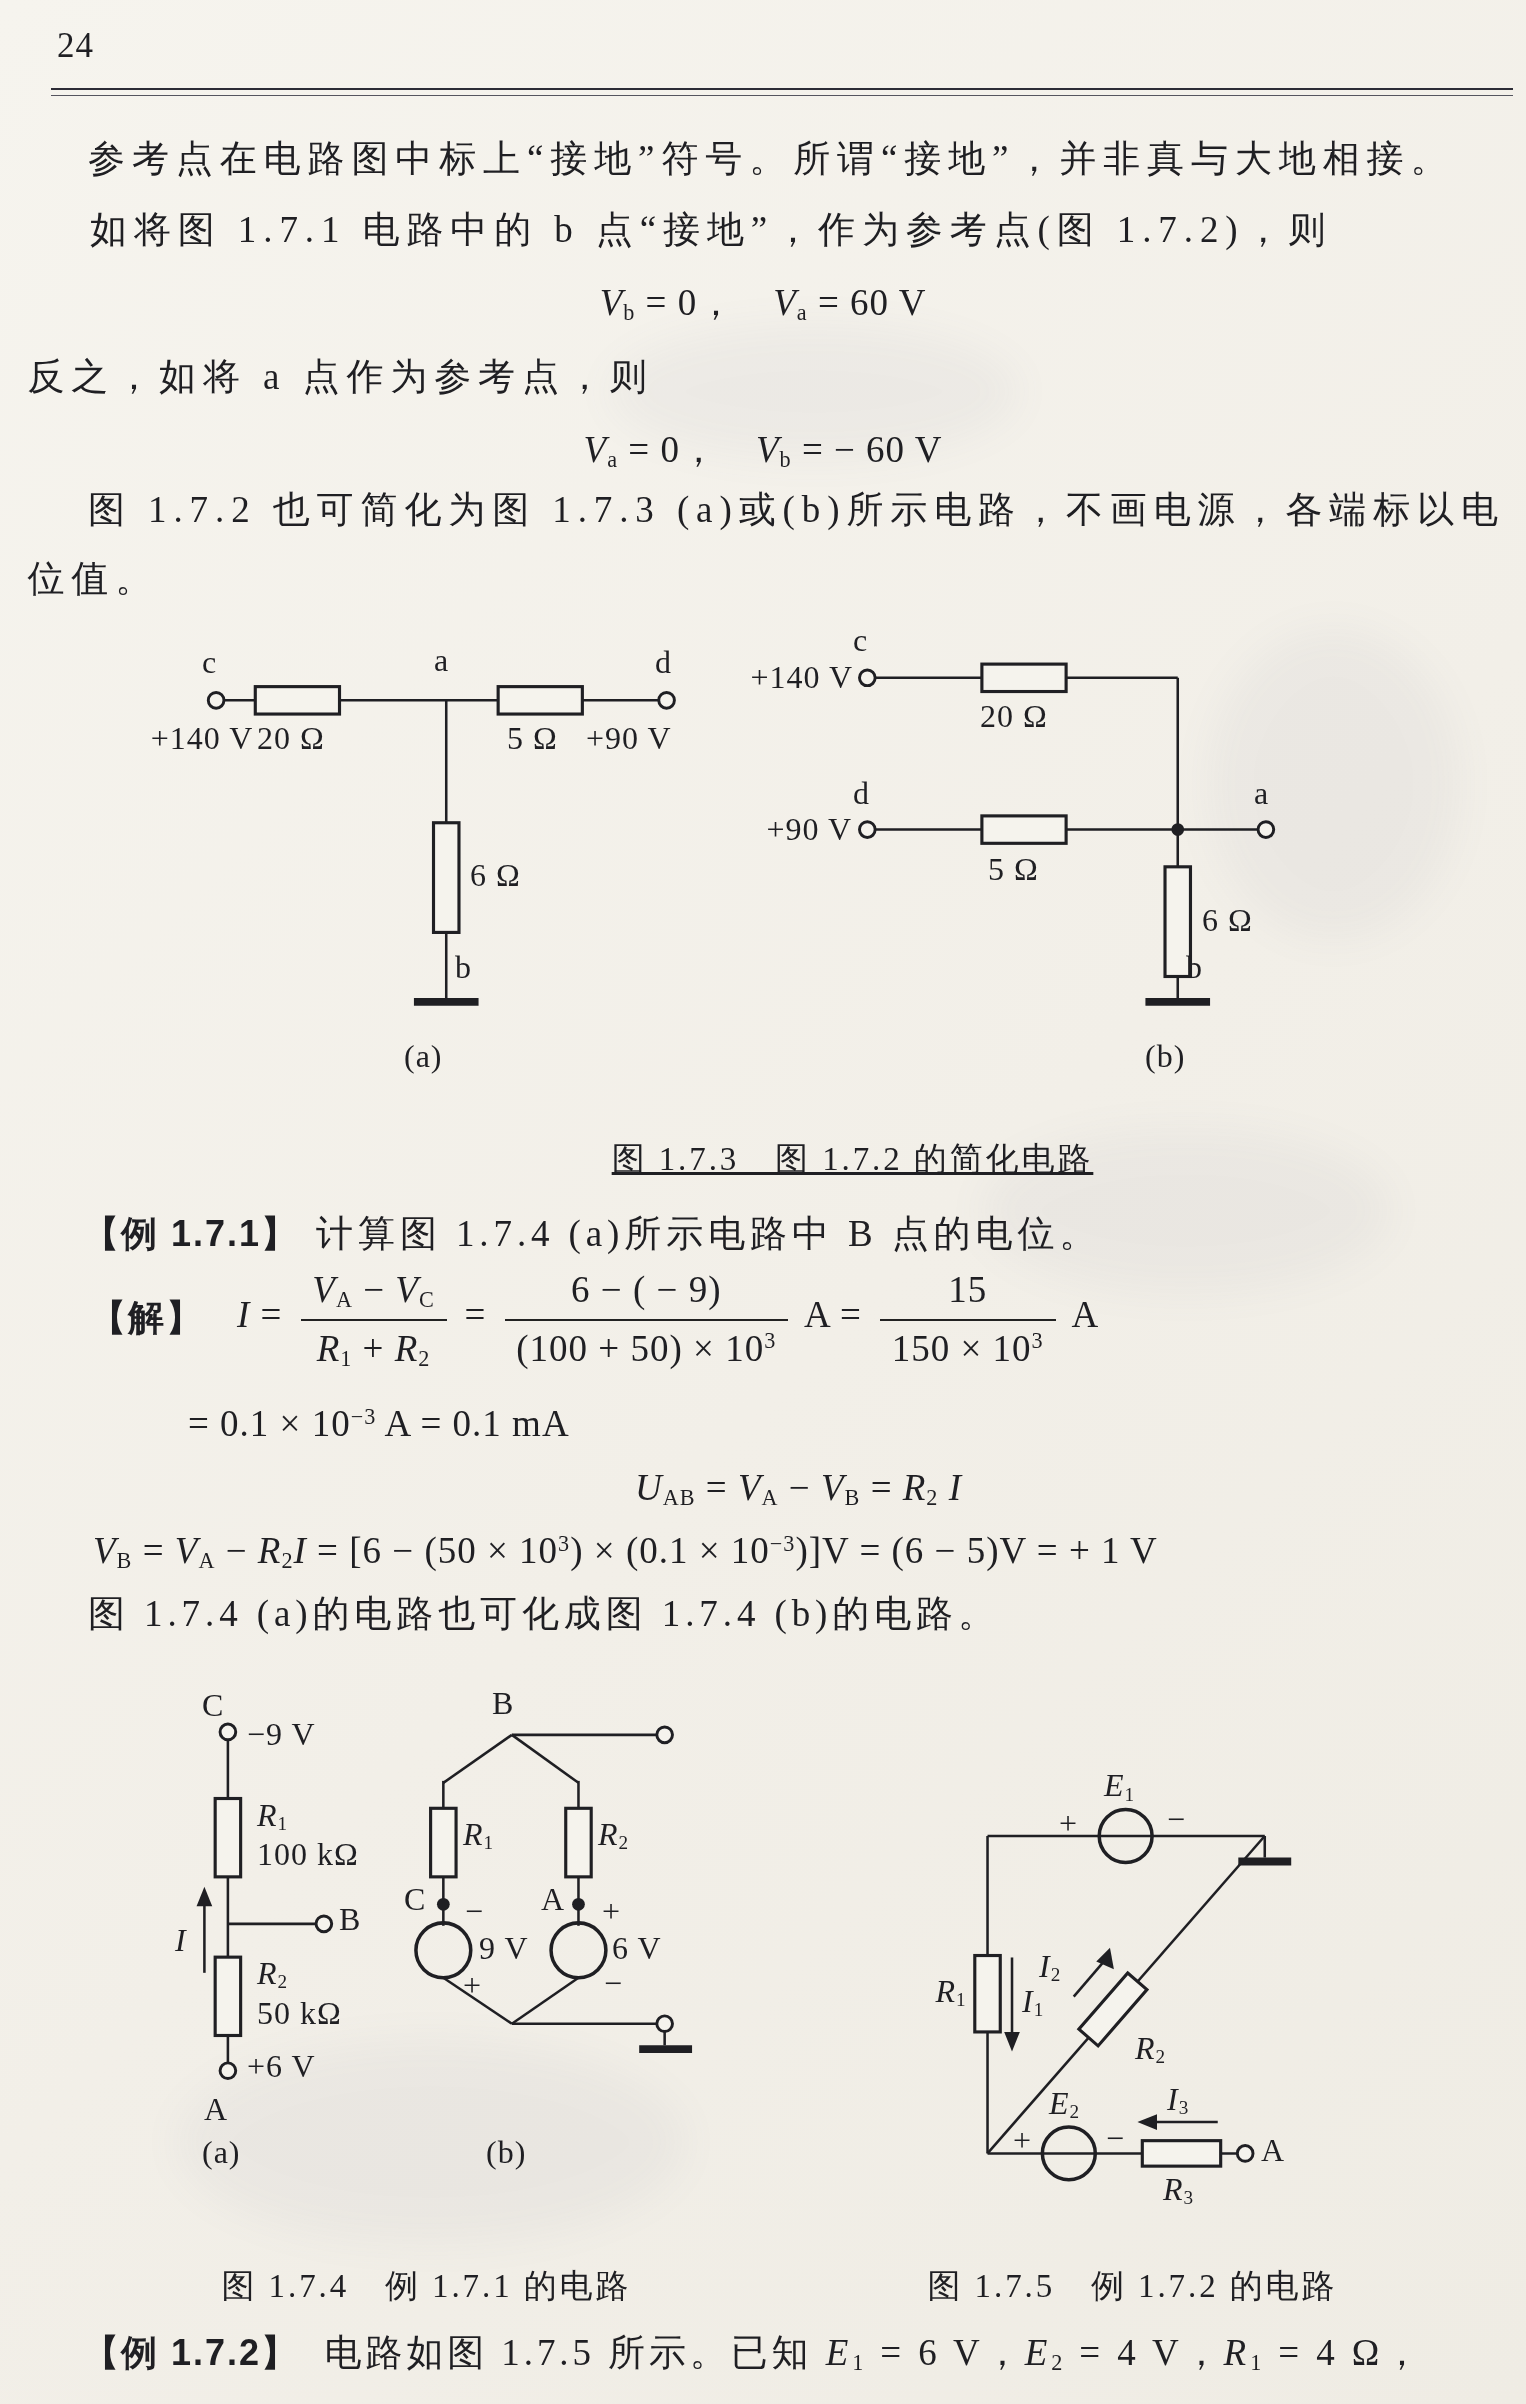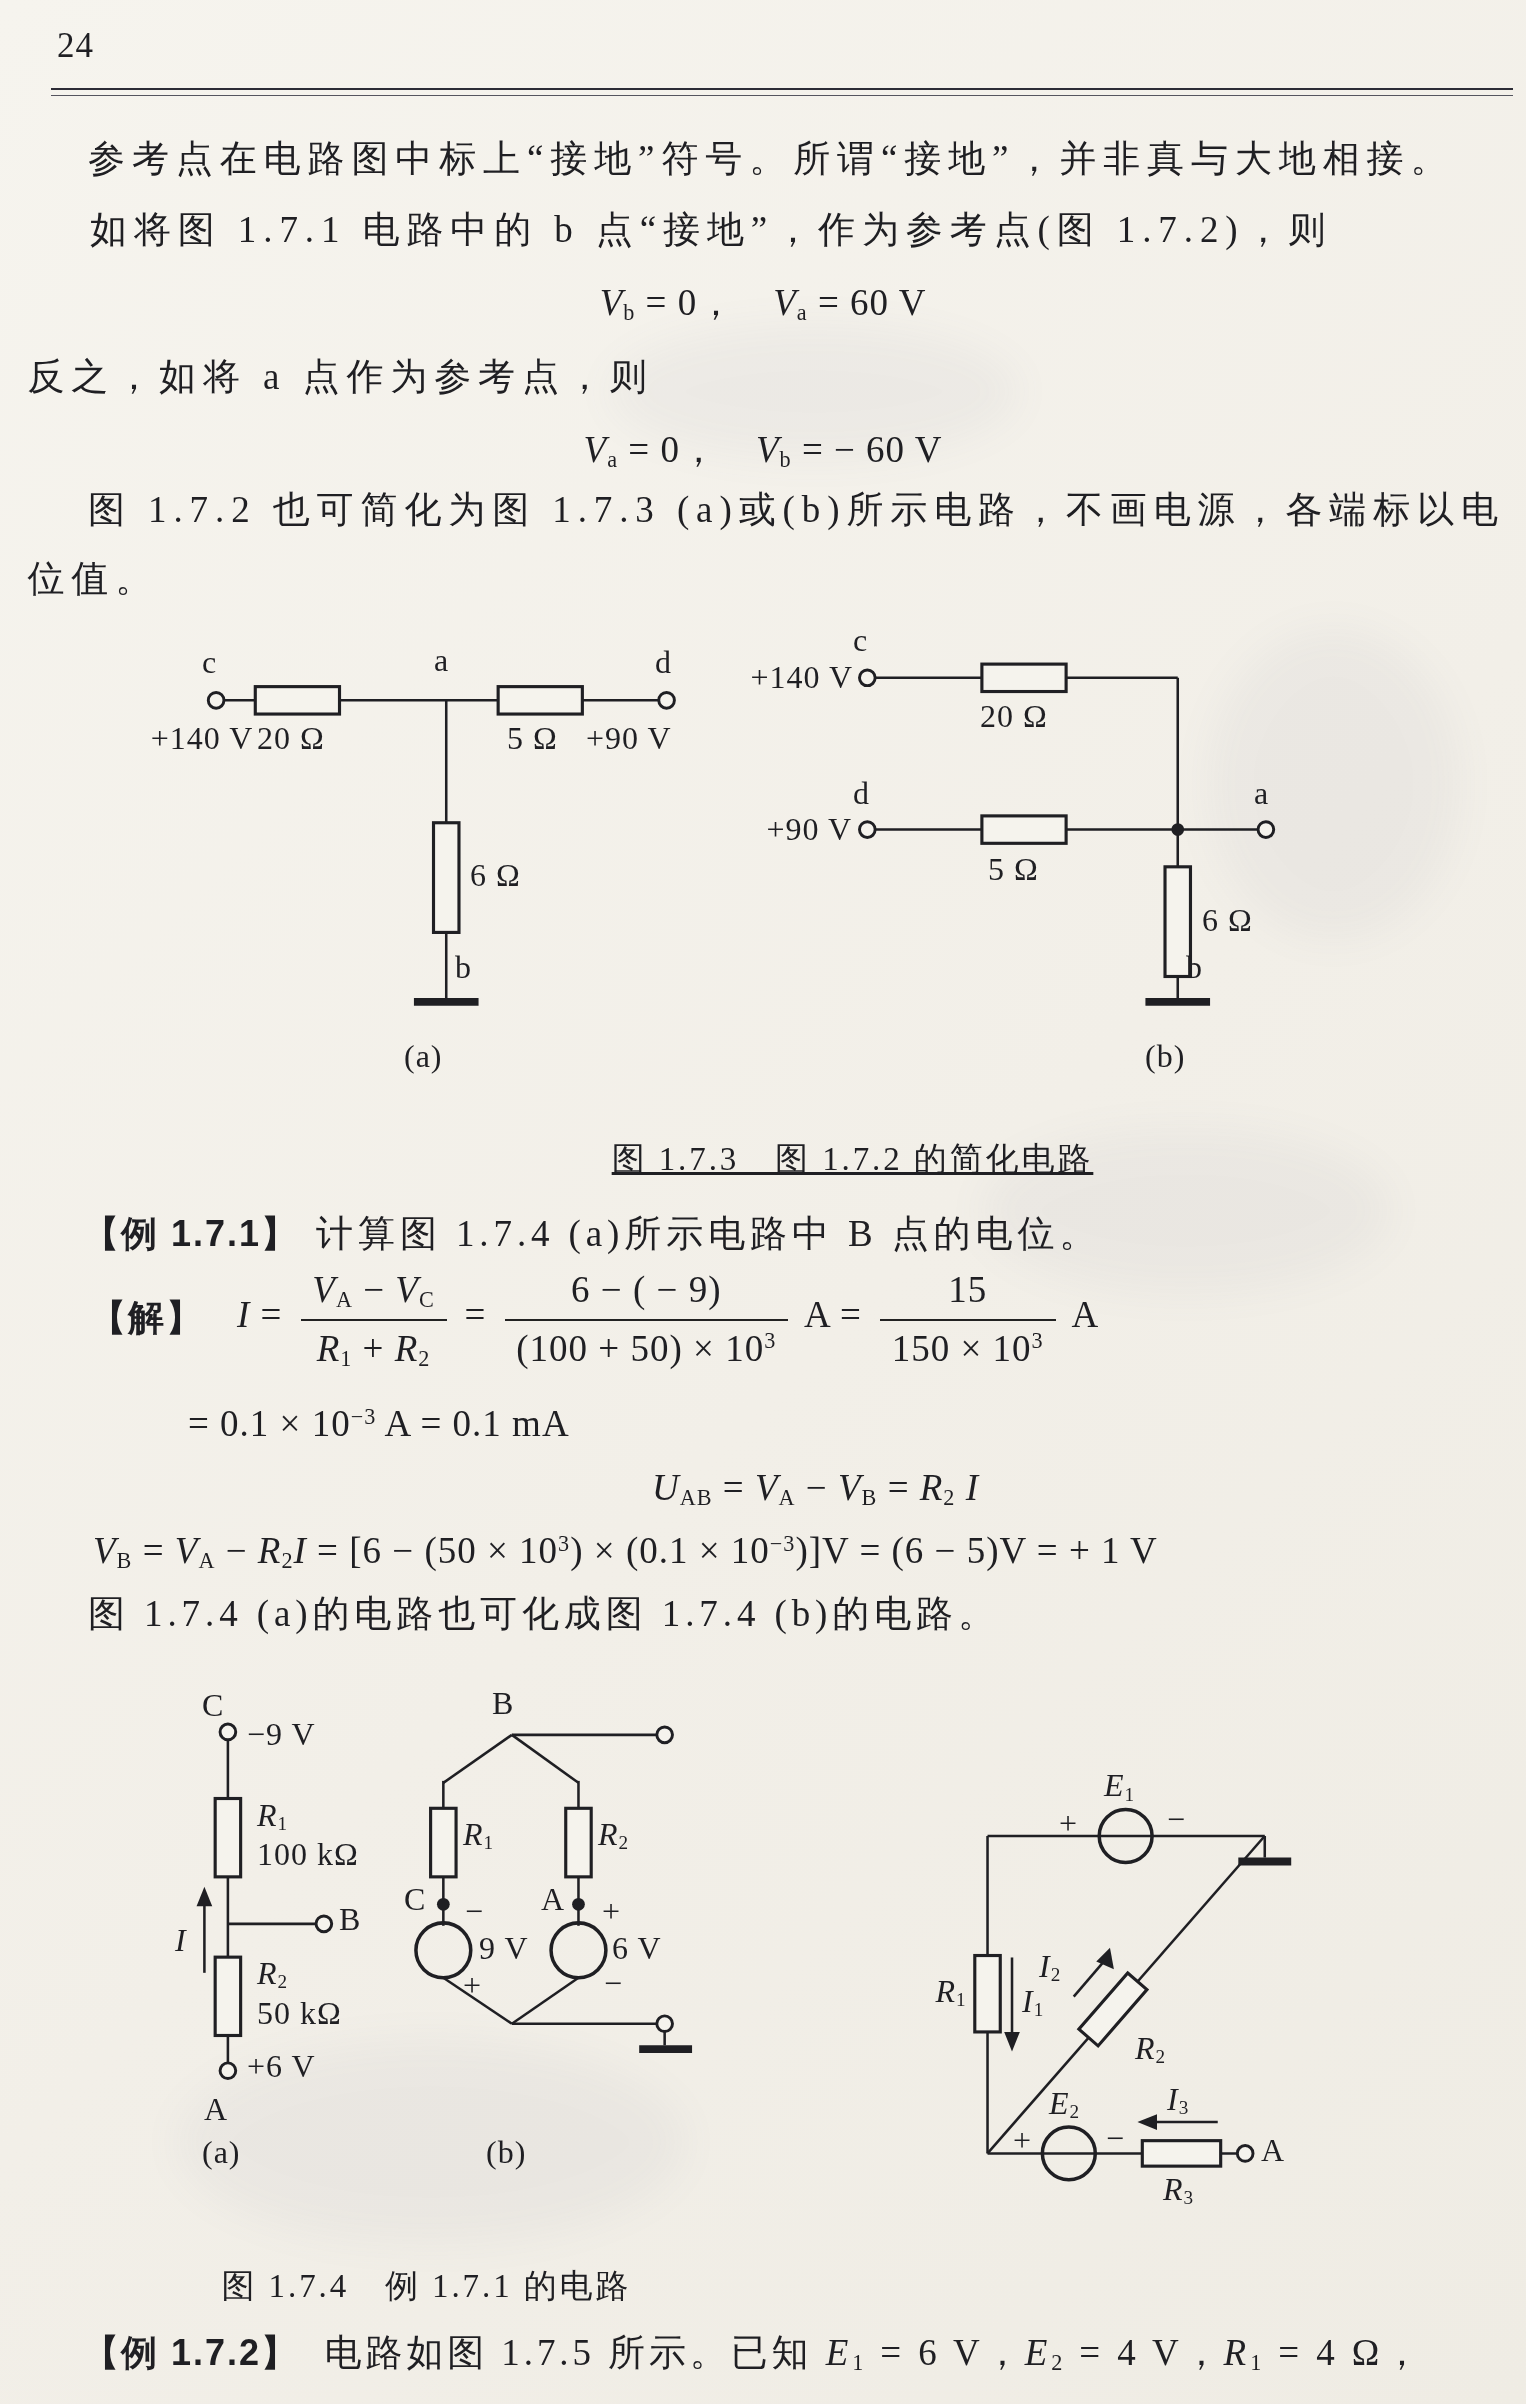--- a/index.html
+++ b/index.html
@@ -109,21 +109,21 @@
 
   <div class="abs" style="left:83px;top:1210px;">
     <span class="tag">【例 1.7.1】</span><span class="cn-tight" style="margin-left:17px;font-family:Liberation Serif, serif;">计算图 1.7.4 (a)所示电路中 B 点的电位。</span>
   </div>
 
   <div class="abs solrow" style="left:90px;top:1266px;">
     <span class="tag">【解】</span>
     <span class="eq"><i>I</i> = <span class="frac"><span class="fnum"><i>V</i><sub>A</sub> − <i>V</i><sub>C</sub></span><span class="fden"><i>R</i><sub>1</sub> + <i>R</i><sub>2</sub></span></span> = <span class="frac"><span class="fnum">6 − ( − 9)</span><span class="fden">(100 + 50) × 10<sup>3</sup></span></span> A = <span class="frac"><span class="fnum">15</span><span class="fden">150 × 10<sup>3</sup></span></span> A</span>
   </div>
   <div class="abs eq" style="left:188px;top:1402px;">= 0.1 × 10<sup>−3</sup> A = 0.1 mA</div>
-  <div class="abs eq" style="left:652px;top:1466px;"><i>U</i><sub>AB</sub> = <i>V</i><sub>A</sub> − <i>V</i><sub>B</sub> = <i>R</i><sub>2</sub> <i>I</i></div>
+  <div class="abs eq" style="left:635px;top:1466px;"><i>U</i><sub>AB</sub> = <i>V</i><sub>A</sub> − <i>V</i><sub>B</sub> = <i>R</i><sub>2</sub> <i>I</i></div>
   <div class="abs eq" style="left:93px;top:1529px;"><i>V</i><sub>B</sub> = <i>V</i><sub>A</sub> − <i>R</i><sub>2</sub><i>I</i> = [6 − (50 × 10<sup>3</sup>) × (0.1 × 10<sup>−3</sup>)]V = (6 − 5)V = + 1 V</div>
   <div class="abs cn-tight" style="left:88px;top:1592px;">图 1.7.4 (a)的电路也可化成图 1.7.4 (b)的电路。</div>
 
   <div class="abs" style="left:59px;top:1681px;width:706px;height:519px;">
     <svg width="706" height="519" viewBox="0 0 720 530">
 
       <line class="wire" x1="172" y1="60" x2="172" y2="390"></line>
       <line class="wire" x1="172" y1="248" x2="262" y2="248"></line>
       <rect class="box" x="159" y="120" width="26" height="80"></rect>
       <rect class="box" x="159" y="282" width="26" height="80"></rect>
@@ -209,19 +209,20 @@
     <span class="fl" style="left:233px;top:290px;"><i>R</i><sub>2</sub></span>
     <span class="fl" style="left:147px;top:345px;"><i>E</i><sub>2</sub></span>
     <span class="fl" style="left:111px;top:382px;">+</span>
     <span class="fl" style="left:204px;top:380px;">−</span>
     <span class="fl" style="left:265px;top:341px;"><i>I</i><sub>3</sub></span>
     <span class="fl" style="left:261px;top:431px;"><i>R</i><sub>3</sub></span>
     <span class="fl" style="left:359px;top:392px;">A</span>
   </div>
 
   <div class="abs caption" style="left:147px;top:2264px;width:559px;">图 1.7.4　例 1.7.1 的电路</div>
+  <div class="abs caption" style="left:902px;top:2264px;width:461px;">图 1.7.5　例 1.7.2 的电路</div>
 
   <div class="abs" style="left:83px;top:2329px;">
     <span class="tag">【例 1.7.2】</span><span class="cn-tight" style="margin-left:25.5px;letter-spacing:3.9px;">电路如图 1.7.5 所示。已知 <i>E</i><sub>1</sub> = 6 V，<i>E</i><sub>2</sub> = 4 V，<i>R</i><sub>1</sub> = 4 Ω，</span>
   </div>
 
 </div>
 
 
 </body></html>

